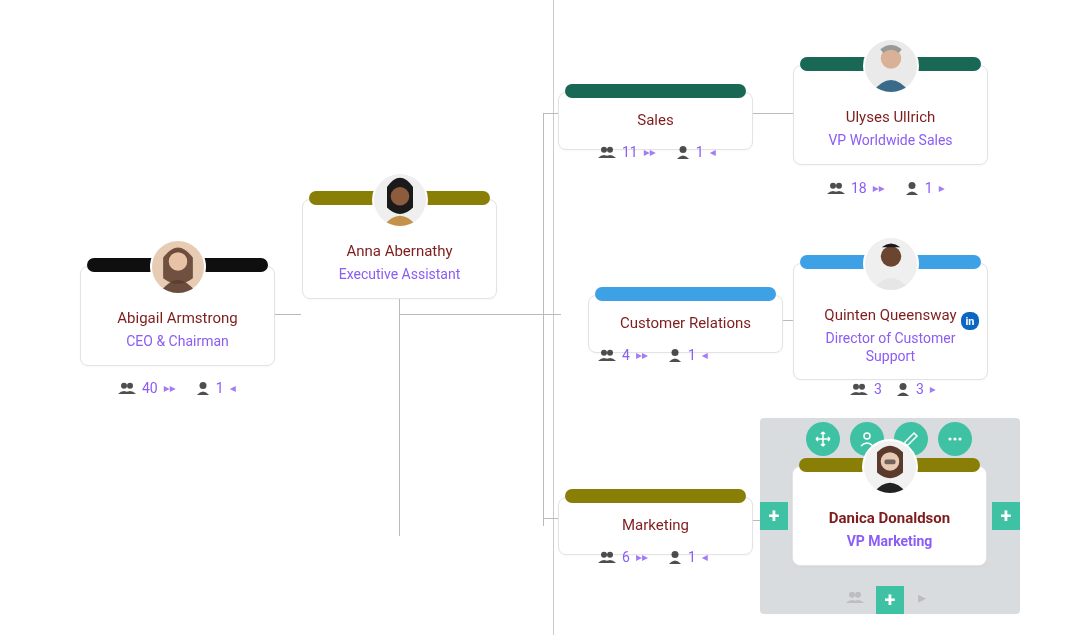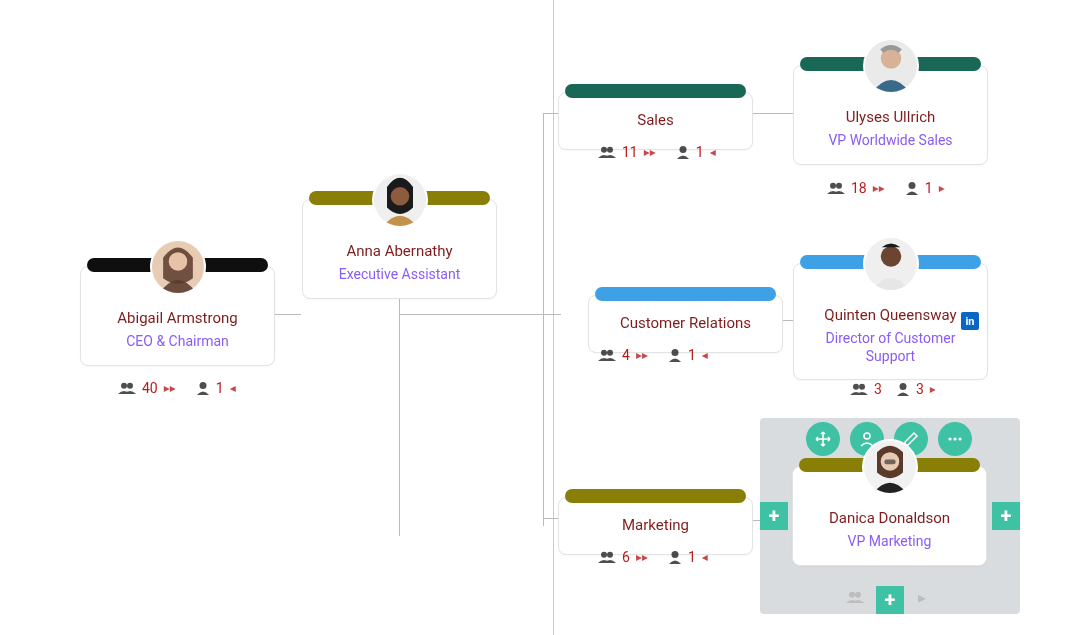--- a/index.html
+++ b/index.html
@@ -73,21 +73,21 @@
     font-size: 14px;
     color: #8b5cf6;
     line-height: 1.25;
   }
   .stats {
     position: absolute;
     display: flex;
     align-items: center;
     gap: 6px;
     font-size: 14px;
-    color: #b91c1c;
+    color: #8b5cf6;
   }
   .stats .icon {
     display: inline-flex;
     opacity: 0.8;
   }
   .stats .sep { width: 8px; }
   .chev {
     font-size: 12px;
     opacity: 0.8;
   }
@@ -97,21 +97,21 @@
     right: 8px;
     width: 18px;
     height: 18px;
     background: #0a66c2;
     color: #fff;
     font-size: 11px;
     font-weight: bold;
     display: flex;
     align-items: center;
     justify-content: center;
-    border-radius: 2px;
+    border-radius: 8px;
   }
   .selected-wrap {
     position: absolute;
     background: #d9dcdf;
     border-radius: 4px;
     padding: 8px;
   }
   .action-btn {
     position: absolute;
     width: 34px;
@@ -379,21 +379,21 @@
         </svg>
     </div>
     <div class="action-btn teal" style="left:178px; top:4px;">
       <svg width="16" height="4" viewBox="0 0 16 4" fill="#fff">
           <circle cx="3" cy="2" r="1.6"></circle>
           <circle cx="8" cy="2" r="1.6"></circle>
           <circle cx="13" cy="2" r="1.6"></circle>
         </svg>
     </div>
 
-    <div class="card" style="position:absolute; left:32px; top:48px; width:195px;">
+    <div class="card" style="position:absolute; left:32px; top:48px; width:195px;font-weight:bold;">
       <div class="bar olive"></div>
       <div class="avatar" style="background:#f1f1f1;">
         <svg viewBox="0 0 56 56">
             <path d="M14 12 Q28 -2 42 12 L42 34 Q28 46 14 34 Z" fill="#5a3b2b"></path>
             <circle cx="28" cy="22" r="10" fill="#e8c9b3"></circle>
             <rect x="22" y="20" width="12" height="5" rx="2" fill="#222" opacity="0.6"></rect>
             <path d="M10 56 Q28 34 46 56" fill="#222"></path>
           </svg>
       </div>
       <div class="name">Danica Donaldson</div>

